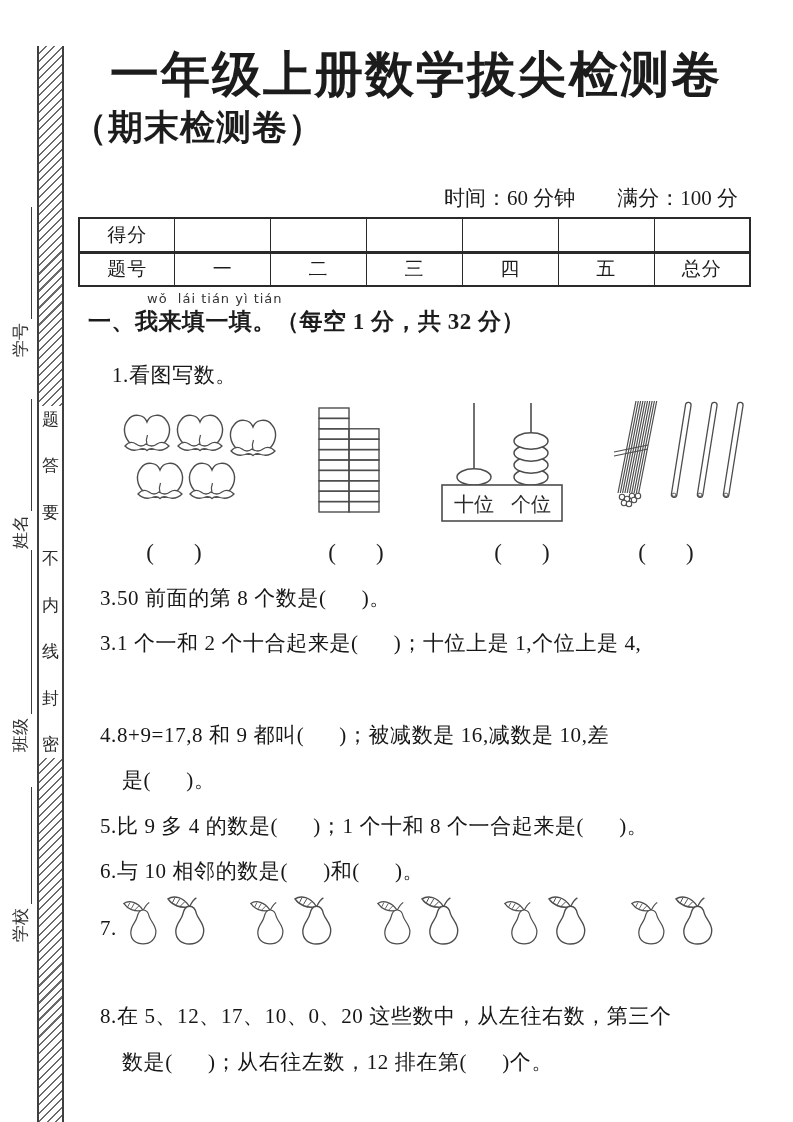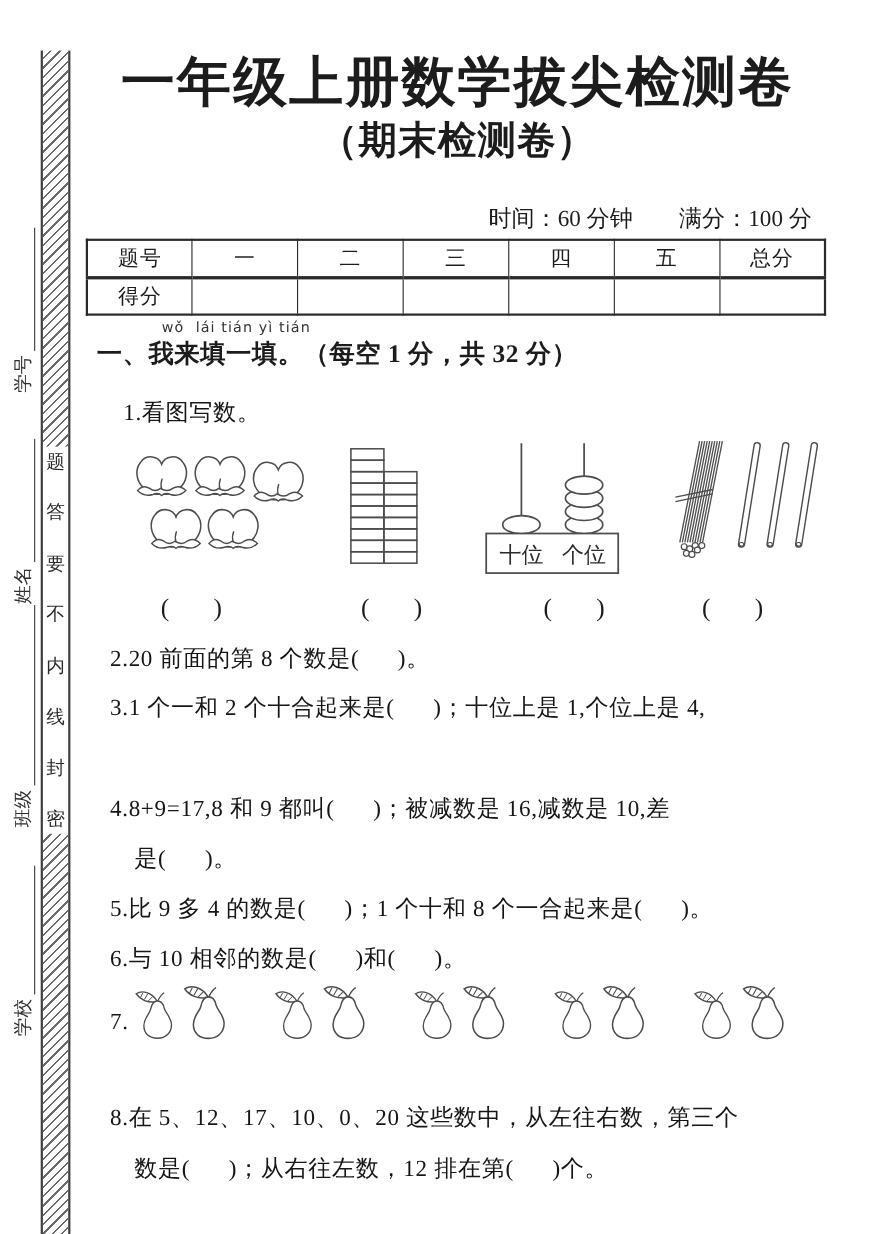--- a/index.html
+++ b/index.html
@@ -43,21 +43,21 @@
   .side-field:nth-of-type(3) { top:752px; width:202px; }
   .side-field:nth-of-type(4) { top:942px; width:155px; }
 
   
   .title {
     position:absolute; top:42px; left:72px; width:688px;
     text-align:center; font-size:49px; font-weight:bold; letter-spacing:2px;
   }
   .subtitle {
     position:absolute; top:104px; left:72px; width:688px;
-    text-align:center; font-size:35px; font-weight:bold; letter-spacing:1px;
+    text-align:left; font-size:35px; font-weight:bold; letter-spacing:1px;
   }
   .exam-info {
     position:absolute; top:184px; left:78px; width:672px;
     text-align:right; padding-right:12px; font-size:21px; white-space:pre;
   }
 
   
   .score-table-wrap { position:absolute; top:217px; left:78px; width:673px; }
   table.score { width:100%; border-collapse:collapse; table-layout:fixed;
                 border:2px solid #2a2a2a; }
@@ -163,37 +163,37 @@
       </div>
     </div>
 
   <div class="title">一年级上册数学拔尖检测卷</div>
   <div class="subtitle">（期末检测卷）</div>
   <div class="exam-info">时间：60 分钟　　满分：100 分</div>
 
   <div class="score-table-wrap">
     <table class="score">
       <tbody>
-          <tr id="score-header-row">
+          <tr id="score-score-row">
+        <td>得分</td>
+      <td></td>
+            <td></td>
+            <td></td>
+            <td></td>
+            <td></td>
+            <td></td>
+          </tr>
+      <tr id="score-header-row">
             <td>题号</td>
             <td>一</td>
             <td>二</td>
             <td>三</td>
             <td>四</td>
             <td>五</td>
             <td>总分</td>
-          </tr>
-      <tr id="score-score-row">
-        <td>得分</td>
-      <td></td>
-            <td></td>
-            <td></td>
-            <td></td>
-            <td></td>
-            <td></td>
           </tr>
     </tbody>
       </table>
   </div>
 
   <div class="pinyin">wǒ  lái tián yì tián</div>
   <div class="sec-heading">一、我来填一填。（每空 1 分，共 32 分）</div>
 
   <div class="q q1-text">1.看图写数。</div>
 
@@ -269,21 +269,21 @@
         <rect x="0" y="0" width="5.5" height="96" rx="2.7" class="shp" stroke-width="1.3"></rect>
         <ellipse cx="2.7" cy="93.5" rx="2" ry="1.6" class="ln" stroke-width="0.9"></ellipse>
       </g>
     </svg>
 
   <div class="blank-under bu1">(       )</div>
   <div class="blank-under bu2">(       )</div>
   <div class="blank-under bu3">(       )</div>
   <div class="blank-under bu4">(       )</div>
 
-  <div class="q q2">2.20 前面的第 8 个数是(      )。</div>
+  <div class="q q2">3.50 前面的第 8 个数是(      )。</div>
   <div class="q q3a">3.1 个一和 2 个十合起来是(      )；十位上是 1,个位上是 4,</div>
   <div class="q q4a">4.8+9=17,8 和 9 都叫(      )；被减数是 16,减数是 10,差</div>
   <div class="q indent q4b">是(      )。</div>
   <div class="q q5">5.比 9 多 4 的数是(      )；1 个十和 8 个一合起来是(      )。</div>
   <div class="q q6">6.与 10 相邻的数是(      )和(      )。</div>
 
   <div class="q q7num">7.</div>
   <svg class="fig fig-pears" width="628" height="64" id="pears-svg">
       <use href="#pear" transform="translate(0,10) scale(0.88)"></use>
       <use href="#pear" transform="translate(44,5) scale(0.98)"></use>

